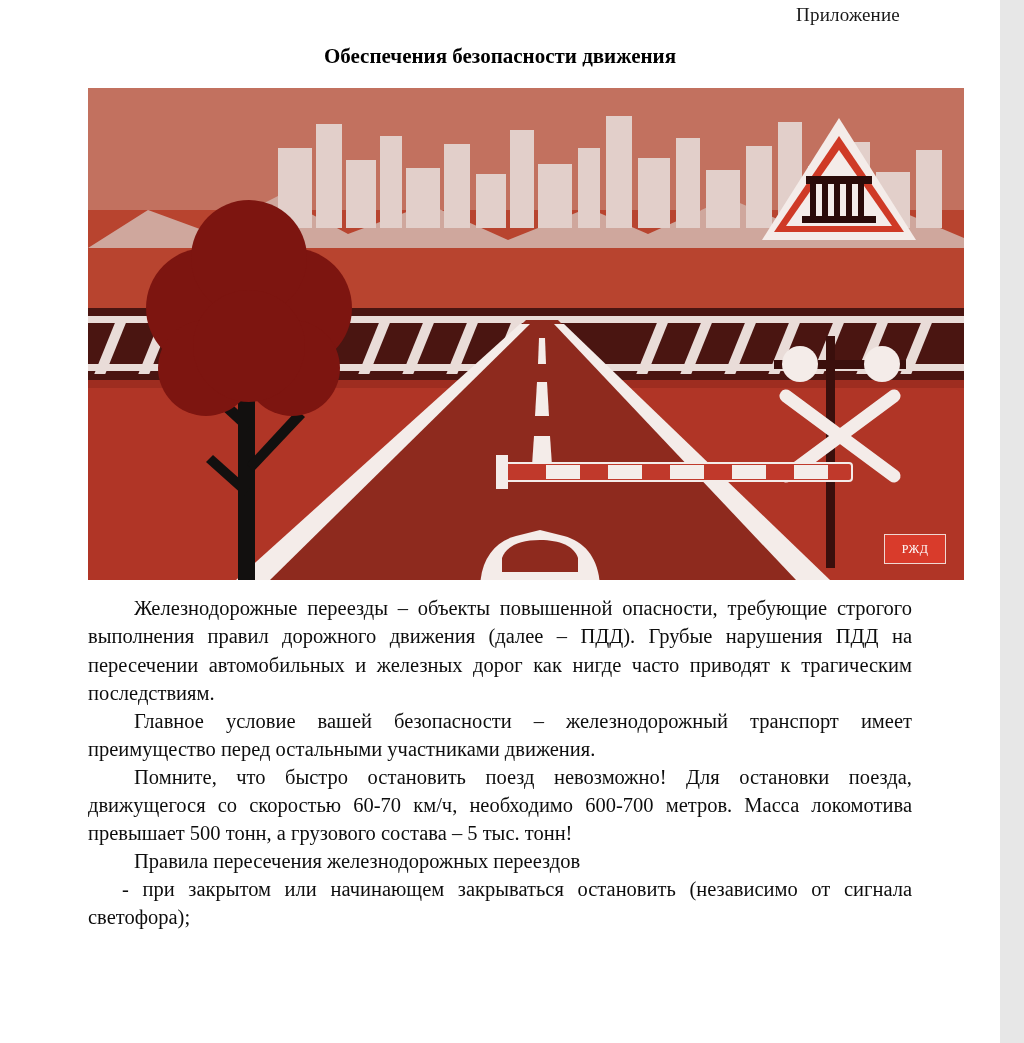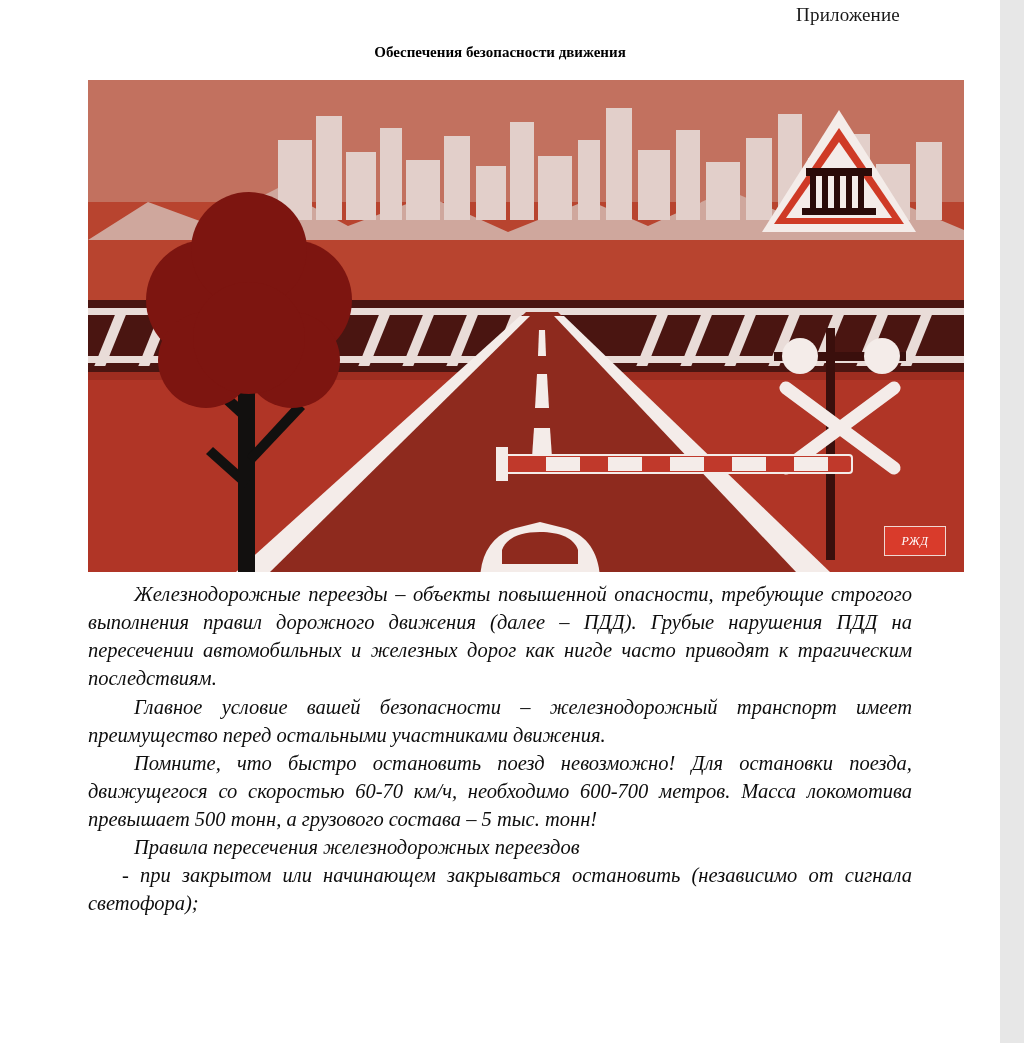--- a/index.html
+++ b/index.html
@@ -33,21 +33,21 @@
     text-align: right;
     font-size: 19px;
     color: #1a1a1a;
     padding-top: 4px;
     padding-right: 12px;
     letter-spacing: 0.2px;
   }
   .doc-title {
     text-align: center;
     font-weight: bold;
-    font-size: 15px;
+    font-size: 21px;
     line-height: 1.35;
     color: #000;
     margin-top: 16px;
     margin-bottom: 18px;
   }
   .doc-title span { display: block; }
 
   
   .illus {
     position: relative;
@@ -133,31 +133,29 @@
     height: 28px;
     background: #d93b2b;
     border: 1px solid #f0d8d2;
     display: flex;
     align-items: center;
     justify-content: center;
     color: #ffffff;
     font-size: 12px;
     font-family: "Liberation Serif", serif;
     letter-spacing: 0.5px;
-    font-style: italic;
   }
 
   
   .body-text {
-    margin-top: 8px;
+    margin-top: 14px;
     font-size: 20.5px;
     line-height: 1.37;
     color: #0d0d0d;
     text-align: justify;
-    font-style: italic;
   }
   .body-text p {
     margin: 0;
     text-indent: 46px;
   }
   .body-text p.small-indent { text-indent: 34px; }
   .fade-last {
     position: absolute;
     left: 0;
     bottom: 0;

